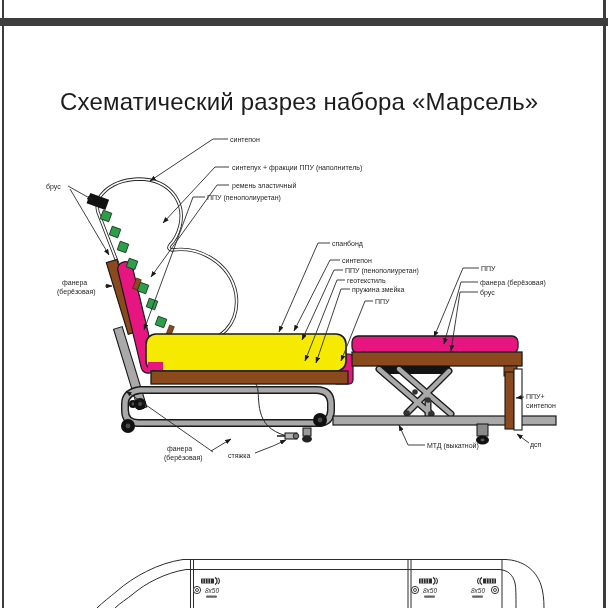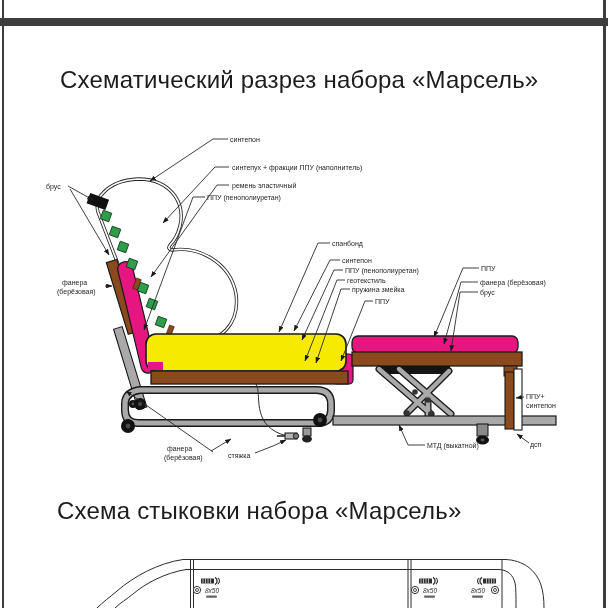--- a/index.html
+++ b/index.html
@@ -3,41 +3,40 @@
 <meta charset="utf-8">
 <style>
   html,body{margin:0;padding:0;background:#fff;}
   .stage{position:relative;width:608px;height:608px;background:#fff;overflow:hidden;
          font-family:"Liberation Sans",sans-serif;}
   .border-left{position:absolute;left:2px;top:0;width:2px;height:608px;background:#3d3d3d;}
   .border-right{position:absolute;left:603px;top:0;width:3px;height:608px;background:#3d3d3d;}
   .page-separator{position:absolute;left:0;top:18px;width:608px;height:8px;background:#3d3d3d;}
   .prev-strip{position:absolute;left:0;top:0;width:608px;height:18px;background:#fff;}
   .title{position:absolute;font-size:24px;letter-spacing:.2px;color:#1c1c1c;white-space:nowrap;}
-  .title1{left:60px;top:66px;}
+  .title1{left:60px;top:88px;}
   .title2{left:57px;top:497px;}
   svg{position:absolute;left:0;top:0;}
   .ld{stroke:#2a2a2a;stroke-width:.9;fill:none;marker-end:url(#arw);}
   .lbl{font-family:"Liberation Sans",sans-serif;font-size:7px;fill:#1f1f1f;}
   .lbl8{font-family:"Liberation Sans",sans-serif;font-size:6.5px;font-style:italic;fill:#2b2b2b;}
   .belt-clip{fill:#2E9E4B;stroke:#10331a;stroke-width:.8;}
   .wood-dash{fill:#8B4A1E;stroke:#3a1f0c;stroke-width:.6;}
   .thinline{stroke:#2c2c2c;stroke-width:1;fill:none;}
 </style>
 </head>
 <body>
 
 <div class="stage">
   <div class="prev-strip"></div>
   <div class="page-separator"></div>
   <div class="border-left"></div>
   <div class="border-right"></div>
 
   <div class="title title1">Схематический разрез набора «Марсель»</div>
-  <div class="title title2">Схема стыковки набора «Марсель»</div>
 
   <svg width="608" height="608" viewBox="0 0 608 608">
     <defs>
       <marker id="arw" viewBox="0 0 8 6" refX="7.5" refY="3" markerWidth="7" markerHeight="5.5" orient="auto">
         <path d="M0,0 L8,3 L0,6 Z" fill="#1a1a1a"></path>
       </marker>
     </defs>
 
     <g>
 

